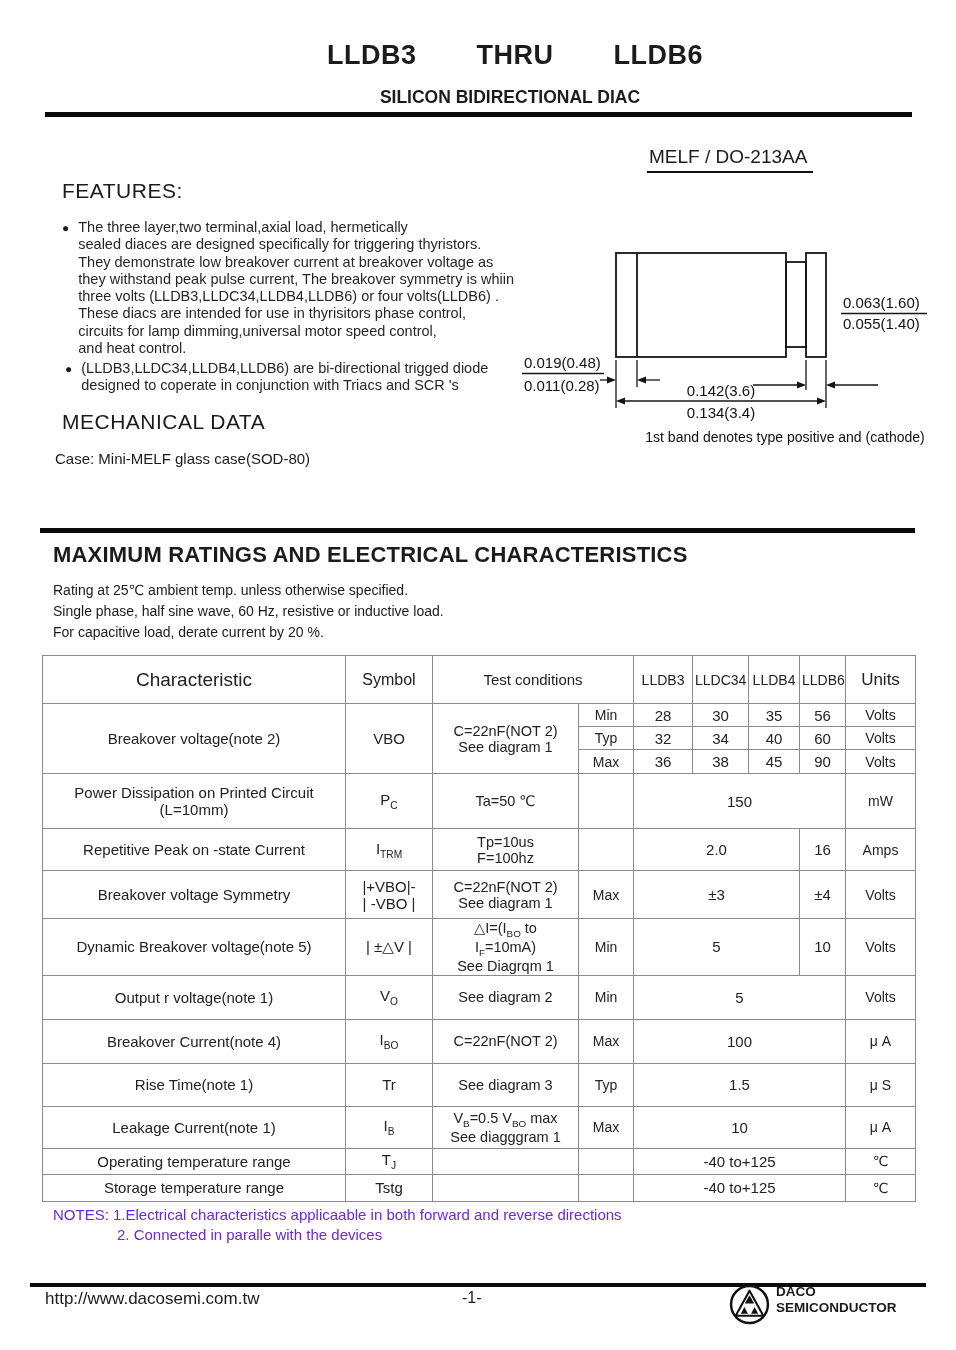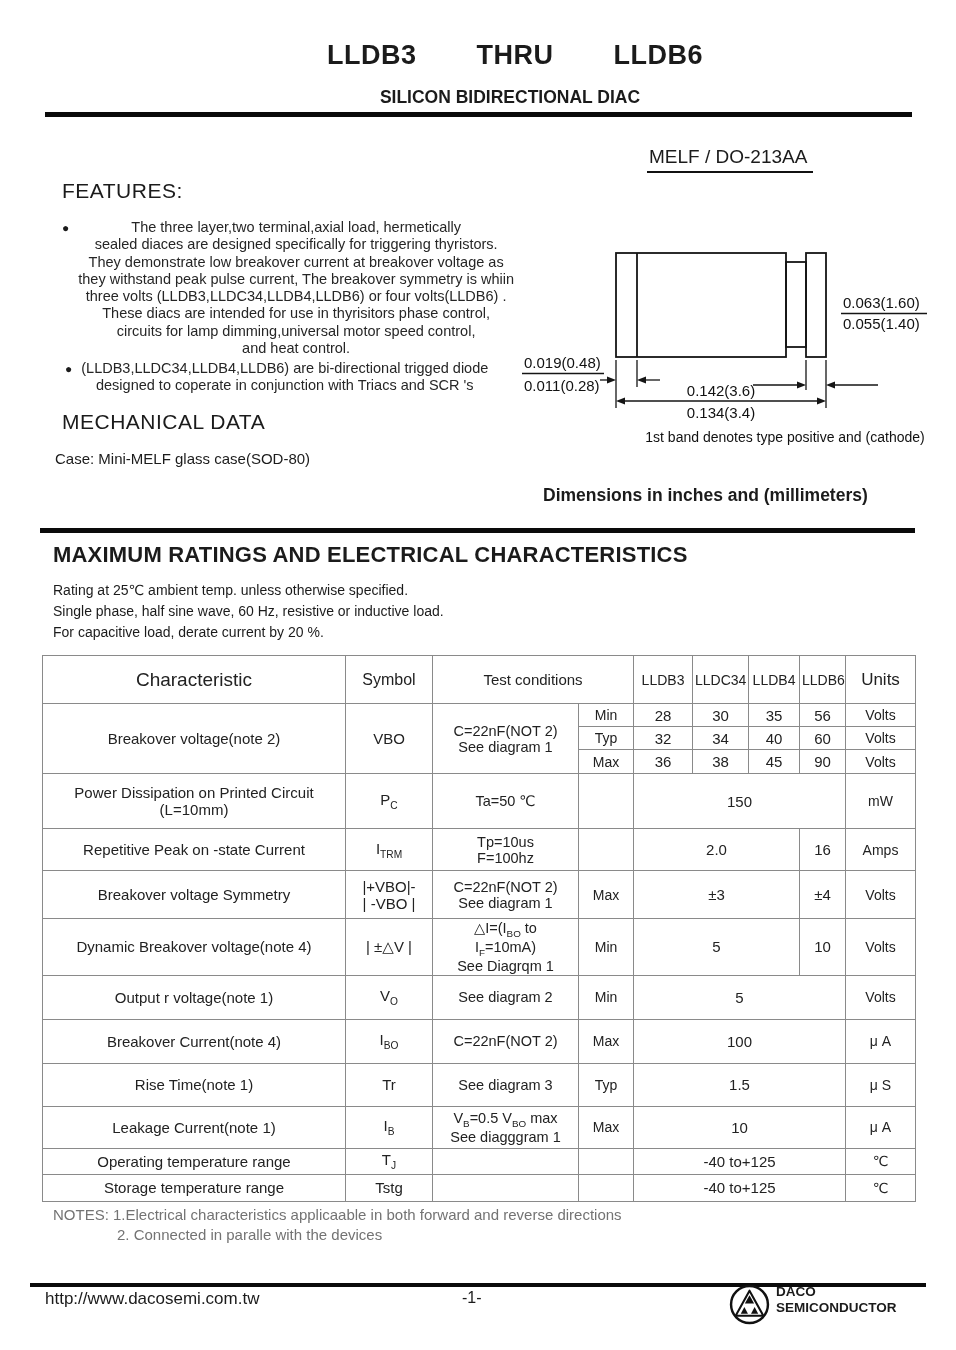--- a/index.html
+++ b/index.html
@@ -9,21 +9,21 @@
   
   .title-row{top:40px;left:0;right:0;display:flex;justify-content:center;gap:60px;
              padding-left:74px;font-size:27px;font-weight:bold;letter-spacing:.5px;}
   .subtitle{top:87px;left:0;right:0;text-align:center;padding-left:64px;
             font-size:17.5px;font-weight:bold;}
   .rule{background:#0a0a0a;}
   .rule1{top:112px;left:45px;width:867px;height:5px;}
   .melf{top:146px;left:647px;font-size:19px;border-bottom:2px solid #111;padding:0 6px 3px 2px;}
   .features-h{top:179px;left:62px;font-size:21px;letter-spacing:.5px;}
   .feature{left:62px;width:470px;display:flex;gap:9px;}
-  .feature .btxt{white-space:pre-line;font-size:14.5px;line-height:17.3px;color:#262626;text-align:center;}
+  .feature .btxt{white-space:pre-line;font-size:14.5px;line-height:17.3px;color:#262626;}
   .bullet{font-size:12px;line-height:17px;margin-top:1px;}
   .f1{top:219px;}
   .f2{top:360px;}
   .f2 .bullet{margin-left:3px;}
   .mech-h{top:410px;left:62px;font-size:21px;letter-spacing:.5px;}
   .case-line{top:450px;left:55px;font-size:15px;}
   .dims-note{top:485px;left:543px;font-size:17.5px;font-weight:600;}
   .rule2{top:528px;left:40px;width:875px;height:5px;}
   .max-h{top:542px;left:53px;font-size:22px;font-weight:600;letter-spacing:.2px;}
   .cond-line{left:53px;font-size:14px;font-weight:500;}
@@ -39,21 +39,21 @@
   th.h-dev{font-size:14px;}
   th.h-units{font-size:17px;}
   td.char{text-align:left;padding-left:8px;font-size:15px;}
   td.sym{font-size:15px;}
   td.cond{font-size:14.5px;}
   td.qual{font-size:14px;}
   td.units{font-size:14px;font-weight:600;}
   td.val{font-size:15px;}
   sub{font-size:.68em;}
   
-  .note-line{font-size:15px;color:#737373;}
+  .note-line{font-size:15px;color:#6d28d9;}
   .n1{top:1206px;left:53px;}
   .n2{top:1226px;left:117px;}
   
   .rule3{top:1283px;left:30px;width:896px;height:4px;}
   .f-url{top:1289px;left:45px;font-size:17px;}
   .f-page{top:1289px;left:462px;font-size:16px;}
   .f-logo{top:1284px;left:729px;display:flex;gap:6px;align-items:flex-start;}
   .logo-text div{font-size:13.5px;font-weight:bold;line-height:16px;}
   svg text{font-family:"Liberation Sans","DejaVu Sans",sans-serif;fill:#111;}
 </style>
@@ -125,21 +125,20 @@
       <text x="343" y="68">0.063(1.60)</text>
       <text x="343" y="89">0.055(1.40)</text>
       <text x="24" y="128">0.019(0.48)</text>
       <text x="24" y="151">0.011(0.28)</text>
       <text x="221" y="156" text-anchor="middle">0.142(3.6)</text>
       <text x="221" y="178" text-anchor="middle">0.134(3.4)</text>
       <text x="285" y="202" text-anchor="middle" font-size="14">1st band denotes type positive and (cathode)</text>
     </g>
   </svg>
 
-  <div class="abs dims-note">Dimensions in inches and (millimeters)</div>
   <div class="abs rule rule2"></div>
 
   <div class="abs max-h">MAXIMUM RATINGS AND ELECTRICAL CHARACTERISTICS</div>
   <div class="abs cond-line c1">Rating at 25℃  ambient temp. unless otherwise specified.</div>
   <div class="abs cond-line c2">Single phase, half sine wave, 60 Hz, resistive or inductive load.</div>
   <div class="abs cond-line c3">For capacitive load, derate current by 20 %.</div>
 
   <div class="abs tbl-wrap">
     <table class="ratings">
       <colgroup>
@@ -213,21 +212,21 @@
           <tr style="height: 48px;">
             <td class="char">Breakover voltage Symmetry</td>
             <td class="sym">|+VBO|-<br>| -VBO |</td>
             <td class="cond">C=22nF(NOT 2)<br>See diagram 1</td>
             <td class="qual">Max</td>
             <td colspan="3" class="val">±3</td>
             <td class="val">±4</td>
             <td class="units">Volts</td>
           </tr>
           <tr style="height: 52px;">
-            <td class="char">Dynamic Breakover voltage(note 4)</td>
+            <td class="char">Dynamic Breakover voltage(note 5)</td>
             <td class="sym">| ±△V |</td>
             <td class="cond">△I=(I<sub>BO</sub> to<br>I<sub>F</sub>=10mA)<br>See Diagrqm 1</td>
             <td class="qual">Min</td>
             <td colspan="3" class="val">5</td>
             <td class="val">10</td>
             <td class="units">Volts</td>
           </tr>
           <tr style="height: 44px;">
             <td class="char">Output r voltage(note 1)</td>
             <td class="sym">V<sub>O</sub></td>

